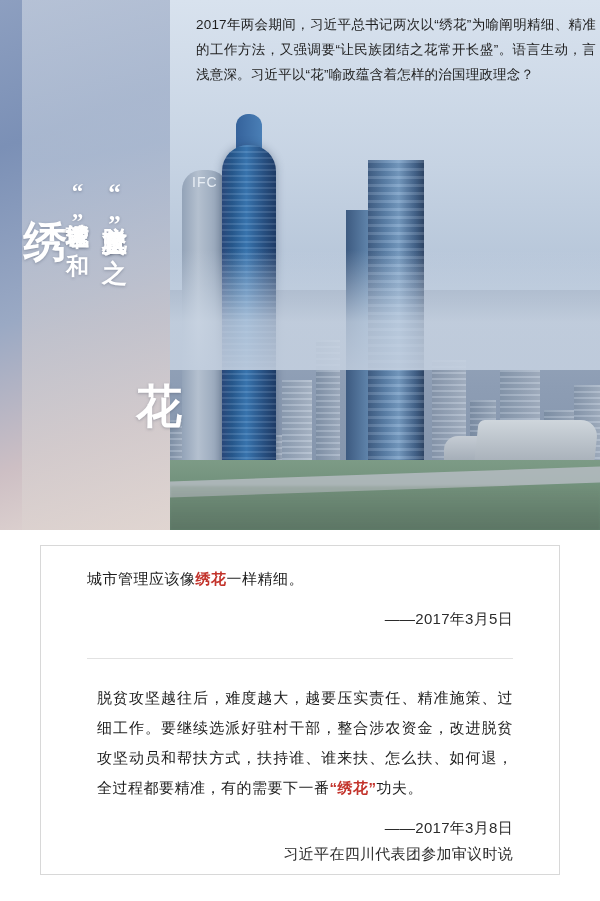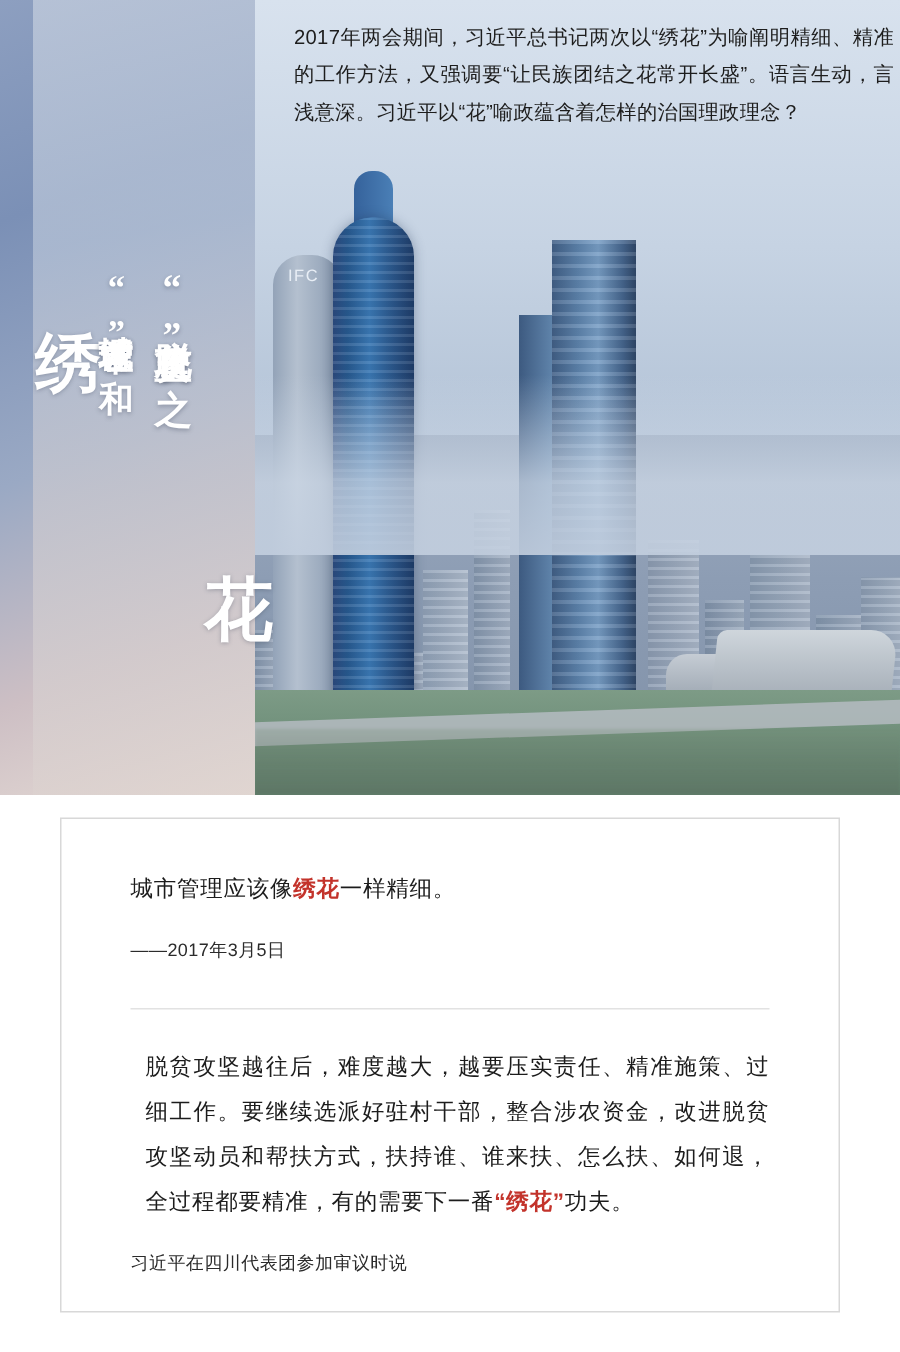--- a/index.html
+++ b/index.html
@@ -111,21 +111,21 @@
     position: absolute;
     left: 12px; bottom: 60px;
     width: 46px; height: 300px;
     background: linear-gradient(90deg, #93a3b8 0%, #b4c0cf 35%, #9cabbe 70%, #7f8fa5 100%);
     border-radius: 20px 20px 4px 4px;
   }
   .ifc-label {
     position: absolute;
     left: 22px; bottom: 340px;
     color: #e8eef5;
-    font-size: 11px;
+    font-size: 14px;
     letter-spacing: 1px;
     font-family: "Liberation Sans", sans-serif;
     margin-top: 46px;
   }
   
   .tower-east {
     position: absolute;
     left: 198px; bottom: 70px;
     width: 56px; height: 300px;
     background: linear-gradient(90deg, #415f86 0%, #5c82ab 30%, #789ec5 55%, #44648c 85%, #2f4768 100%);
@@ -235,38 +235,38 @@
     width: 520px;
     height: 330px;
     background: #ffffff;
     border: 1px solid #d8d8d8;
     box-sizing: border-box;
   }
   .quote-block {
     padding: 0 46px;
   }
   .quote-1 {
-    margin-top: 32px;
+    margin-top: 18px;
   }
   .quote-text {
     color: #1c1c1c;
     font-size: 15px;
     line-height: 30px;
     letter-spacing: 0.5px;
     font-family: "Liberation Sans", sans-serif;
   }
   .hl {
     color: #c3332b;
     font-weight: bold;
   }
   .attrib {
     margin-top: 12px;
-    text-align: left;
+    text-align: right;
     color: #2b2b2b;
-    font-size: 12px;
+    font-size: 15px;
     line-height: 26px;
     letter-spacing: 0.3px;
     font-family: "Liberation Sans", sans-serif;
   }
   .divider {
     margin: 26px 46px 0 46px;
     border-top: 1px solid #e2e2e2;
   }
   .quote-2 {
     margin-top: 24px;
@@ -337,18 +337,19 @@
       </div>
     </div>
 
     <div class="divider"></div>
 
     <div class="quote-block quote-2">
       <div class="quote-text">
         <span>脱贫攻坚越往后，难度越大，越要压实责任、精准施策、过细工作。要继续选派好驻村干部，整合涉农资金，改进脱贫攻坚动员和帮扶方式，扶持谁、谁来扶、怎么扶、如何退，全过程都要精准，有的需要下一番</span><span class="hl">“绣花”</span><span>功夫。</span>
       </div>
       <div class="attrib">
+        <div>——2017年3月8日</div>
         <div>习近平在四川代表团参加审议时说</div>
       </div>
     </div>
 
   </div>
 </div>
 
 </body></html>

